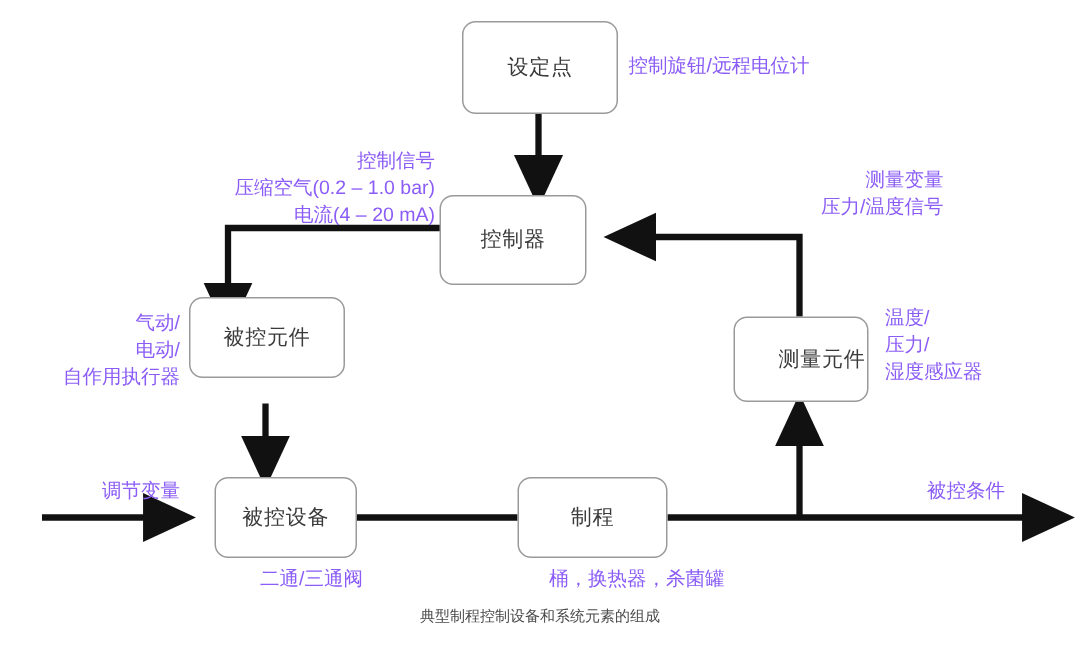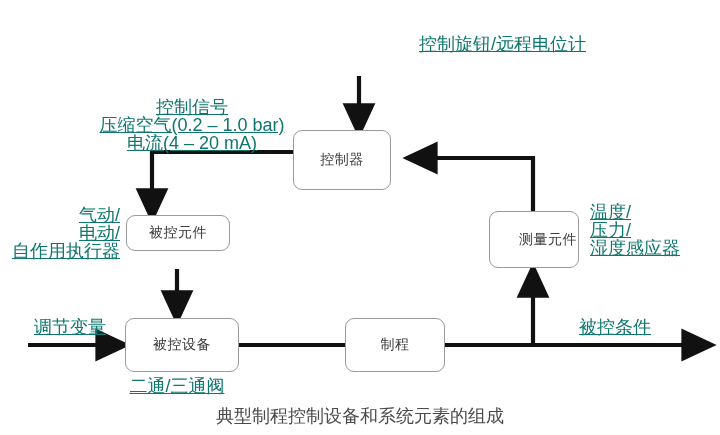--- a/index.html
+++ b/index.html
@@ -33,37 +33,36 @@
     display: flex;
     align-items: center;
     justify-content: center;
     color: #3a3a3a;
     font-size: 14px;
     letter-spacing: 0.5px;
     z-index: 3;
   }
   .lbl {
     position: absolute;
-    color: #0f766e;
-    font-size: 18px;
+    color: #8b5cf6;
+    font-size: 13px;
     line-height: 18px;
     white-space: pre;
     z-index: 4;
-    text-decoration: underline;
   }
-  .lbl.c { text-align: center; }
+  .lbl.c { text-align: right; }
   .lbl.r { text-align: right; }
   .lbl.l { text-align: left; }
   .caption {
     position: absolute;
     width: 720px;
     left: 0;
     text-align: center;
     color: #4a4a4a;
-    font-size: 18px;
+    font-size: 10px;
     z-index: 4;
   }
 </style>
 </head>
 <body>
 
 <div id="stage">
 
   <svg id="wires" viewBox="0 0 720 435" xmlns="http://www.w3.org/2000/svg">
     <defs>
@@ -85,59 +84,65 @@
       <path d="M230,345 L345,345"></path>
 
       <path d="M445,345 L699,345" marker-end="url(#ah)"></path>
 
       <path d="M533,345 L533,280" marker-end="url(#ah)"></path>
 
       <path d="M533,211 L533,158 L420,158" marker-end="url(#ah)"></path>
     </g>
   </svg>
 
+  <div class="box" style="left:308px; top:14px; width:104px; height:62px;">
+    <span>设定点</span>
+  </div>
 
   <div class="box" style="left:293px; top:130px; width:98px; height:60px;">
     <span>控制器</span>
   </div>
 
-  <div class="box" style="left:126px; top:215px; width:104px; height:36px;align-items:center;">
+  <div class="box" style="left:126px; top:198px; width:104px; height:54px;align-items:center;">
     <span>被控元件</span>
   </div>
 
   <div class="box" style="left:489px; top:211px; width:90px; height:57px;padding-left:28px;">
     <span>测量元件</span>
   </div>
 
-  <div class="box" style="left:125px; top:318px; width:114px; height:54px;">
+  <div class="box" style="left:143px; top:318px; width:95px; height:54px;">
     <span>被控设备</span>
   </div>
 
   <div class="box" style="left:345px; top:318px; width:100px; height:54px;text-align:center;">
     <span>制程</span>
   </div>
 
   <div class="lbl l" style="left:419px; top:35px;">控制旋钮/远程电位计</div>
 
   <div class="lbl c" style="left:94px; top:98px; width:196px;">控制信号
 压缩空气(0.2 – 1.0 bar)
 电流(4 – 20 mA)</div>
 
+  <div class="lbl c" style="left:479px; top:111px; width:150px;">测量变量
+压力/温度信号</div>
 
   <div class="lbl r" style="left:8px; top:206px; width:112px;">气动/
 电动/
 自作用执行器</div>
 
 
   <div class="lbl l" style="left:590px; top:203px;">温度/
 压力/
 湿度感应器</div>
 
   <div class="lbl c" style="left:560px; top:318px; width:110px;">被控条件</div>
 
   <div class="lbl c" style="left:20px; top:318px; width:100px;">调节变量</div>
 
   <div class="lbl c" style="left:112px; top:377px; width:130px;">二通/三通阀</div>
 
+  <div class="lbl c" style="left:308px; top:377px; width:175px;">桶，换热器，杀菌罐</div>
 
   <div class="caption" style="top:404px;">典型制程控制设备和系统元素的组成</div>
 
 </div>
 
 </body></html>

